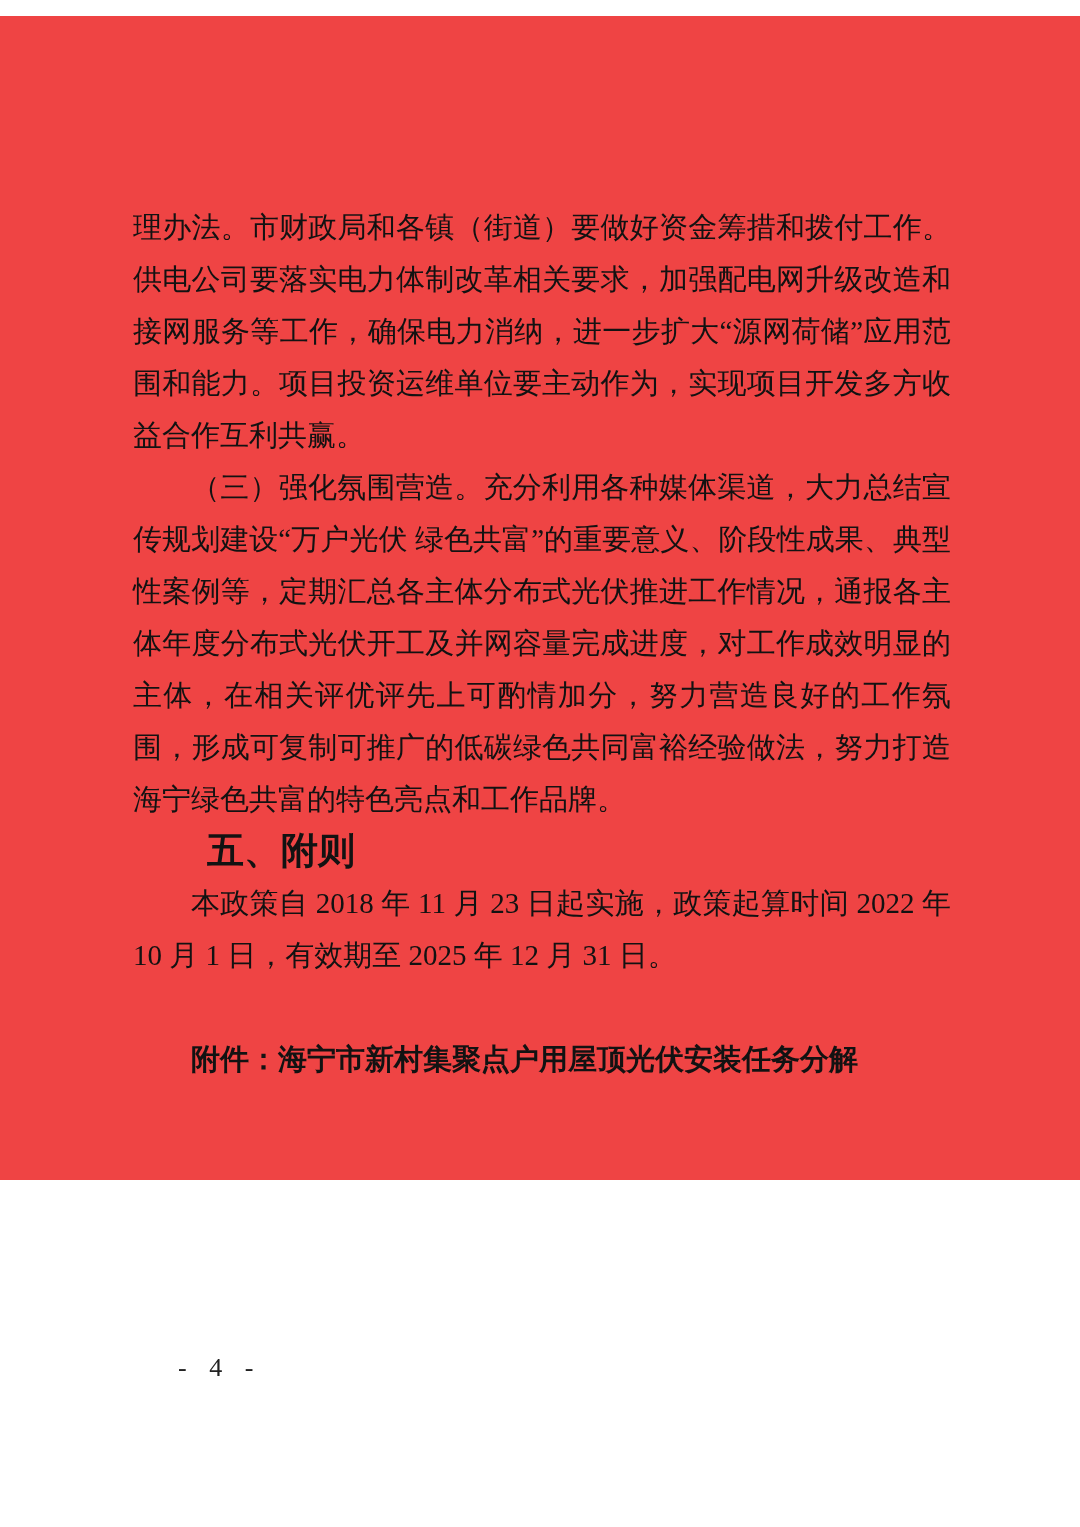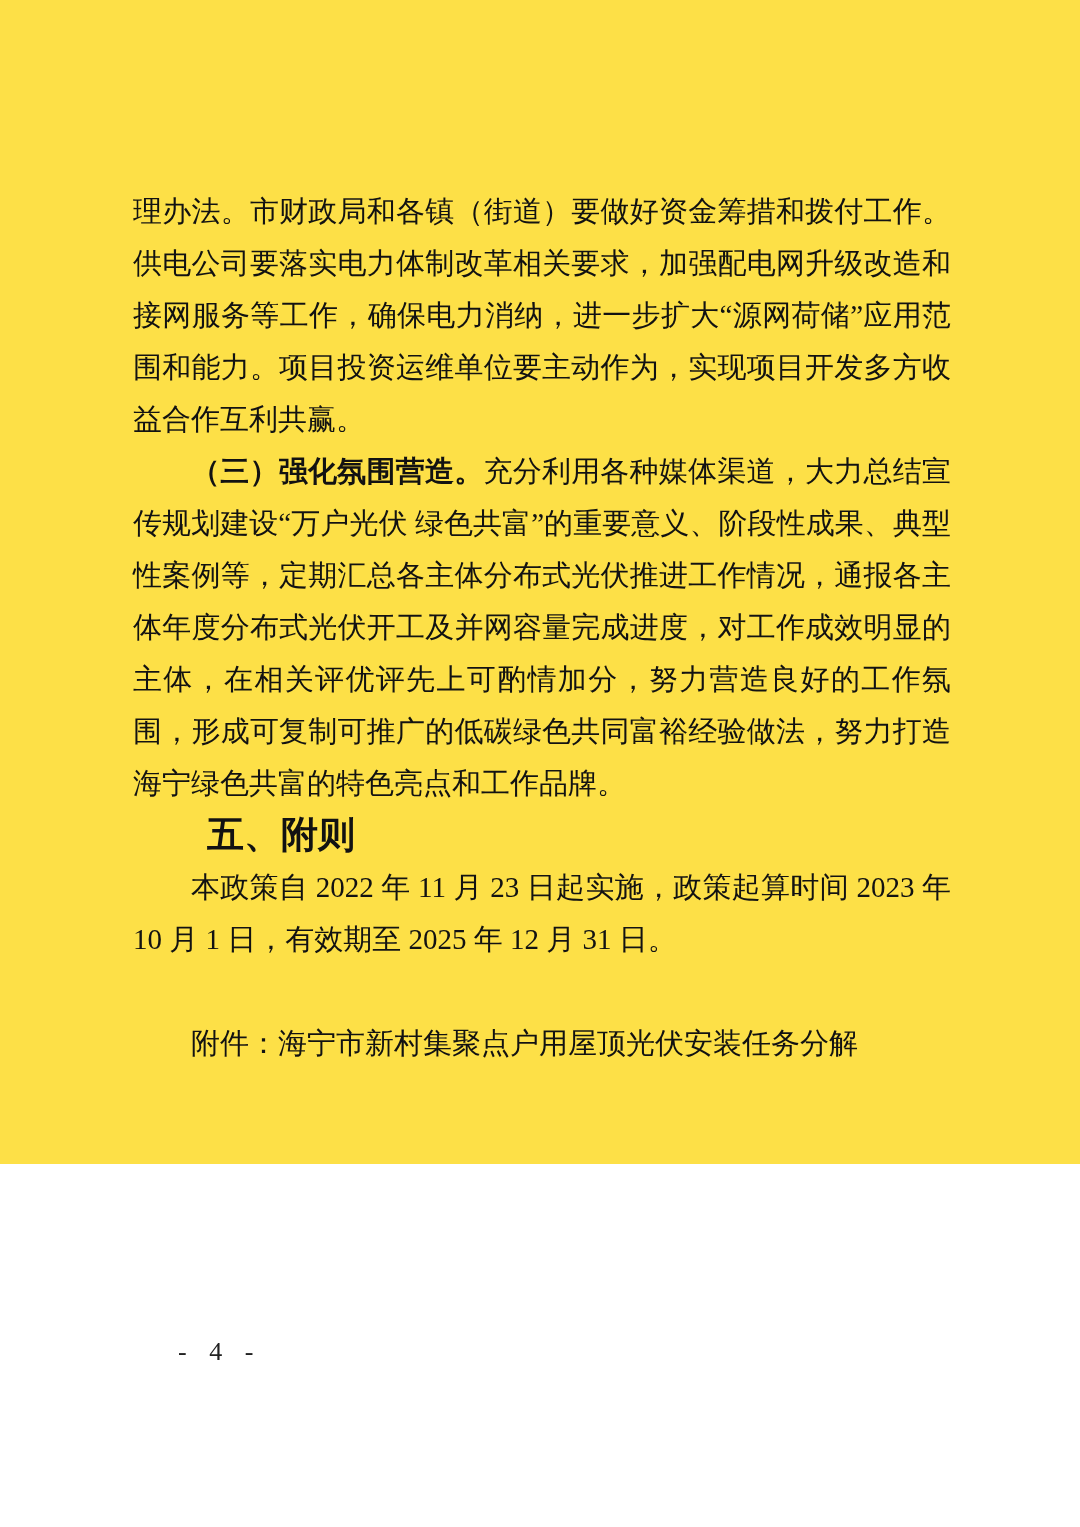--- a/index.html
+++ b/index.html
@@ -10,24 +10,24 @@
     width: 1080px;
     height: 1527px;
     background: #ffffff;
     position: relative;
     overflow: hidden;
     color: #121212;
   }
   .page {
     position: absolute;
     left: 0;
-    top: 0;
+    top: 16px;
     width: 1080px;
     height: 1164px;
-    background: #fde047;
+    background: #ef4444;
   }
   .content {
     position: absolute;
     left: 133px;
     top: 185px;
     width: 818px;
   }
   .body-text {
     margin: 0;
     font-family: "Liberation Serif", "DejaVu Serif", serif;
@@ -37,32 +37,33 @@
     text-justify: inter-ideograph;
     word-break: break-all;
   }
   .no-indent {
     text-indent: 0;
   }
   .indent {
     text-indent: 2em;
   }
   .bold-lead {
-    font-weight: bold;
+    font-weight: normal;
   }
   .heading {
     margin: 0;
     font-family: "Liberation Sans", "DejaVu Sans", sans-serif;
     font-weight: bold;
     font-size: 37px;
     line-height: 52px;
     text-indent: 2em;
   }
   .attachment {
     margin-top: 52px;
+    font-weight: bold;
   }
   .footer {
     position: absolute;
     left: 178px;
     top: 1337px;
     font-family: "Liberation Serif", "DejaVu Serif", serif;
     font-size: 26px;
     letter-spacing: 8px;
     color: #222222;
   }
@@ -71,19 +72,19 @@
 <body>
 
 <div class="page">
   <div class="content">
     <p class="body-text no-indent">理办法。市财政局和各镇（街道）要做好资金筹措和拨付工作。供电公司要落实电力体制改革相关要求，加强配电网升级改造和接网服务等工作，确保电力消纳，进一步扩大“源网荷储”应用范围和能力。项目投资运维单位要主动作为，实现项目开发多方收益合作互利共赢。</p>
 
     <p class="body-text indent"><span class="bold-lead">（三）强化氛围营造。</span><span>充分利用各种媒体渠道，大力总结宣传规划建设“万户光伏 绿色共富”的重要意义、阶段性成果、典型性案例等，定期汇总各主体分布式光伏推进工作情况，通报各主体年度分布式光伏开工及并网容量完成进度，对工作成效明显的主体，在相关评优评先上可酌情加分，努力营造良好的工作氛围，形成可复制可推广的低碳绿色共同富裕经验做法，努力打造海宁绿色共富的特色亮点和工作品牌。</span></p>
 
     <h2 class="heading">五、附则</h2>
 
-    <p class="body-text indent">本政策自 2022 年 11 月 23 日起实施，政策起算时间 2023 年 10 月 1 日，有效期至 2025 年 12 月 31 日。</p>
+    <p class="body-text indent">本政策自 2018 年 11 月 23 日起实施，政策起算时间 2022 年 10 月 1 日，有效期至 2025 年 12 月 31 日。</p>
 
     <p class="body-text indent attachment">附件：海宁市新村集聚点户用屋顶光伏安装任务分解</p>
   </div>
 
   <div class="footer">- 4 -</div>
 </div>
 
 </body></html>

